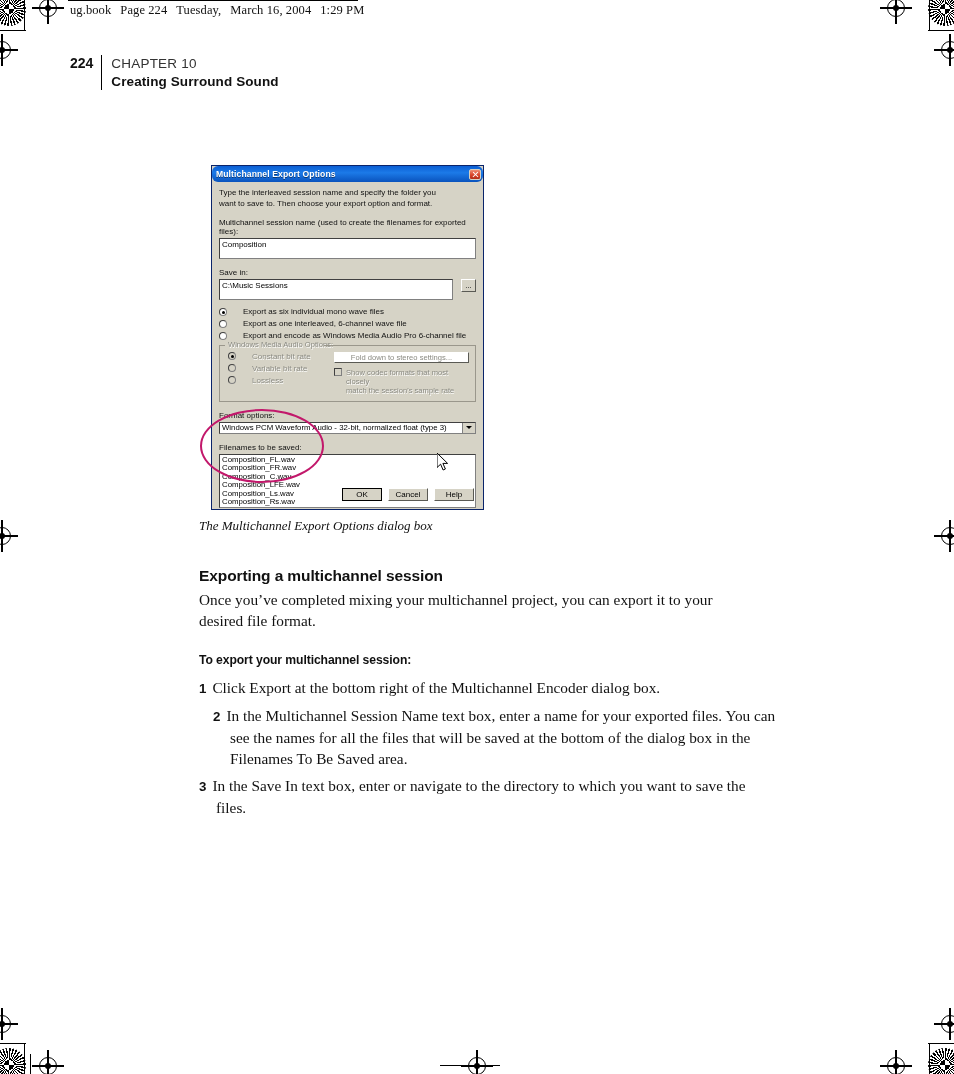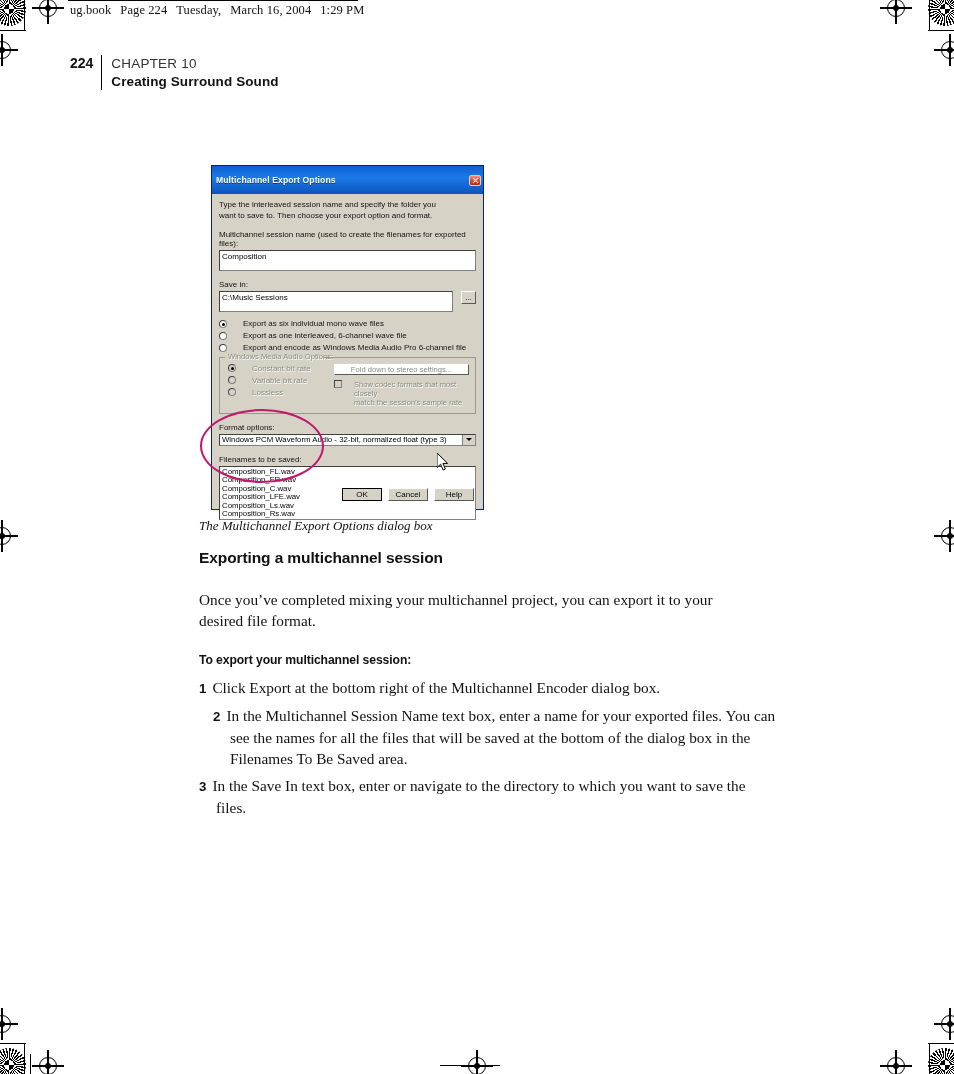--- a/index.html
+++ b/index.html
@@ -33,22 +33,22 @@
     color:#111;padding-right:8px;line-height:17px;}
   .chap-bar{width:1px;background:#000;align-self:stretch;}
   .chap-txt{padding-left:9px;font-family:"Liberation Sans",sans-serif;}
   .chap-line1{font-size:13.5px;color:#333;line-height:17px;letter-spacing:.2px;}
   .chap-line2{font-size:13.5px;color:#111;font-weight:bold;line-height:17px;letter-spacing:.1px;margin-top:1px;}
 
   
   .dlgwrap{position:absolute;left:211px;top:165px;width:273px;height:345px;}
   .dlg{position:absolute;inset:0;background:#d6d3c6;border:1px solid #0a246a;
     box-sizing:border-box;font-family:"Liberation Sans",sans-serif;}
-  .titlebar{height:28px;background:linear-gradient(180deg,#0b5fd4 0%,#1c7ae8 42%,#0a53bd 100%);
-    display:flex;align-items:center;padding:0 2px 0 4px;}
+  .titlebar{height:16px;background:linear-gradient(180deg,#0b5fd4 0%,#1c7ae8 42%,#0a53bd 100%);
+    display:flex;align-items:center;padding:0 2px 0 4px;border-radius:6px;}
   .title-text{color:#fff;font-size:8.6px;font-weight:bold;letter-spacing:.1px;
     text-shadow:0 1px 0 rgba(0,0,0,.45);flex:1;white-space:nowrap;}
   .closebtn{width:12px;height:11px;background:linear-gradient(180deg,#f08e74 0%,#d9452a 55%,#b32d18 100%);
     border:1px solid #d8d0c0;border-radius:2px;position:relative;box-sizing:border-box;}
   .closebtn:before,.closebtn:after{content:"";position:absolute;left:1.5px;top:4.3px;width:7px;height:1.3px;background:#fff;}
   .closebtn:before{transform:rotate(45deg);}
   .closebtn:after{transform:rotate(-45deg);}
 
   .body{padding:6px 7px 0 7px;color:#000;}
   .intro{font-size:8px;line-height:10.5px;color:#111;}
@@ -76,21 +76,21 @@
   .group:before{content:"";position:absolute;left:0;top:0;width:5px;height:1px;background:#9a978c;}
   .group:after{content:"";position:absolute;right:0;top:0;left:auto;width:calc(100% - 104px);height:1px;background:#9a978c;}
   .glegend{position:absolute;top:-5px;left:6px;font-size:7.6px;color:#8a8a82;
     background:#d6d3c6;padding:0 2px;text-shadow:.6px .6px 0 #fff;white-space:nowrap;}
   .gcols{display:flex;}
   .gleft{width:104px;}
   .gright{flex:1;padding-left:2px;}
   .btn-dis{height:11px;background:#ffffff;border:1px solid #fff;border-right-color:#5a5a54;
     border-bottom-color:#5a5a54;font-size:7.6px;line-height:10px;text-align:center;color:#8a8a82;
     text-shadow:.6px .6px 0 #fff;box-sizing:border-box;white-space:nowrap;overflow:hidden;}
-  .chkrow{display:flex;gap:12px;margin-top:5px;align-items:flex-start;}
+  .chkrow{display:flex;gap:4px;margin-top:5px;align-items:flex-start;}
   .chk{width:8px;height:8px;background:#d6d3c6;border:1px solid #808080;border-top-color:#404040;
     border-left-color:#404040;box-sizing:border-box;flex:none;margin-top:.5px;}
   .chklab{font-size:7.6px;line-height:9px;color:#8a8a82;text-shadow:.6px .6px 0 #fff;}
 
   .combo{display:flex;align-items:stretch;height:12px;background:#fff;border:1px solid #808080;
     border-top-color:#404040;border-left-color:#404040;box-sizing:border-box;}
   .combo-txt{flex:1;font-size:7.8px;line-height:10px;padding:0 2px;white-space:nowrap;overflow:hidden;color:#000;}
   .combo-arrow{width:12px;background:#d6d3c6;border-left:1px solid #808080;
     display:flex;align-items:center;justify-content:center;}
   .combo-arrow i{display:block;width:0;height:0;border-left:3px solid transparent;
@@ -109,21 +109,21 @@
 
   
   .cursor{position:absolute;left:226px;top:288px;width:13px;height:19px;}
 
   
   .ellipse{position:absolute;left:200px;top:409px;width:120px;height:70px;
     border:2px solid #c2186b;border-radius:50%;pointer-events:none;}
 
   
   .caption{position:absolute;left:199px;top:518px;font-size:13px;font-style:italic;color:#111;}
-  .h2{position:absolute;left:199px;top:549px;font-family:"Liberation Sans",sans-serif;
+  .h2{position:absolute;left:199px;top:567px;font-family:"Liberation Sans",sans-serif;
     font-weight:bold;font-size:15.5px;color:#111;letter-spacing:-.1px;}
   .para{position:absolute;font-size:15.3px;line-height:21px;color:#111;width:556px;}
   .runin{position:absolute;left:199px;font-family:"Liberation Sans",sans-serif;
     font-weight:bold;font-size:12.2px;color:#111;letter-spacing:-.1px;}
   .step{position:absolute;font-size:15.3px;line-height:21px;color:#111;width:556px;
     padding-left:17px;text-indent:-17px;}
   .step b{font-family:"Liberation Sans",sans-serif;font-size:13.3px;}
   .step .sp{display:inline-block;width:6px;}
 </style>
 </head>

